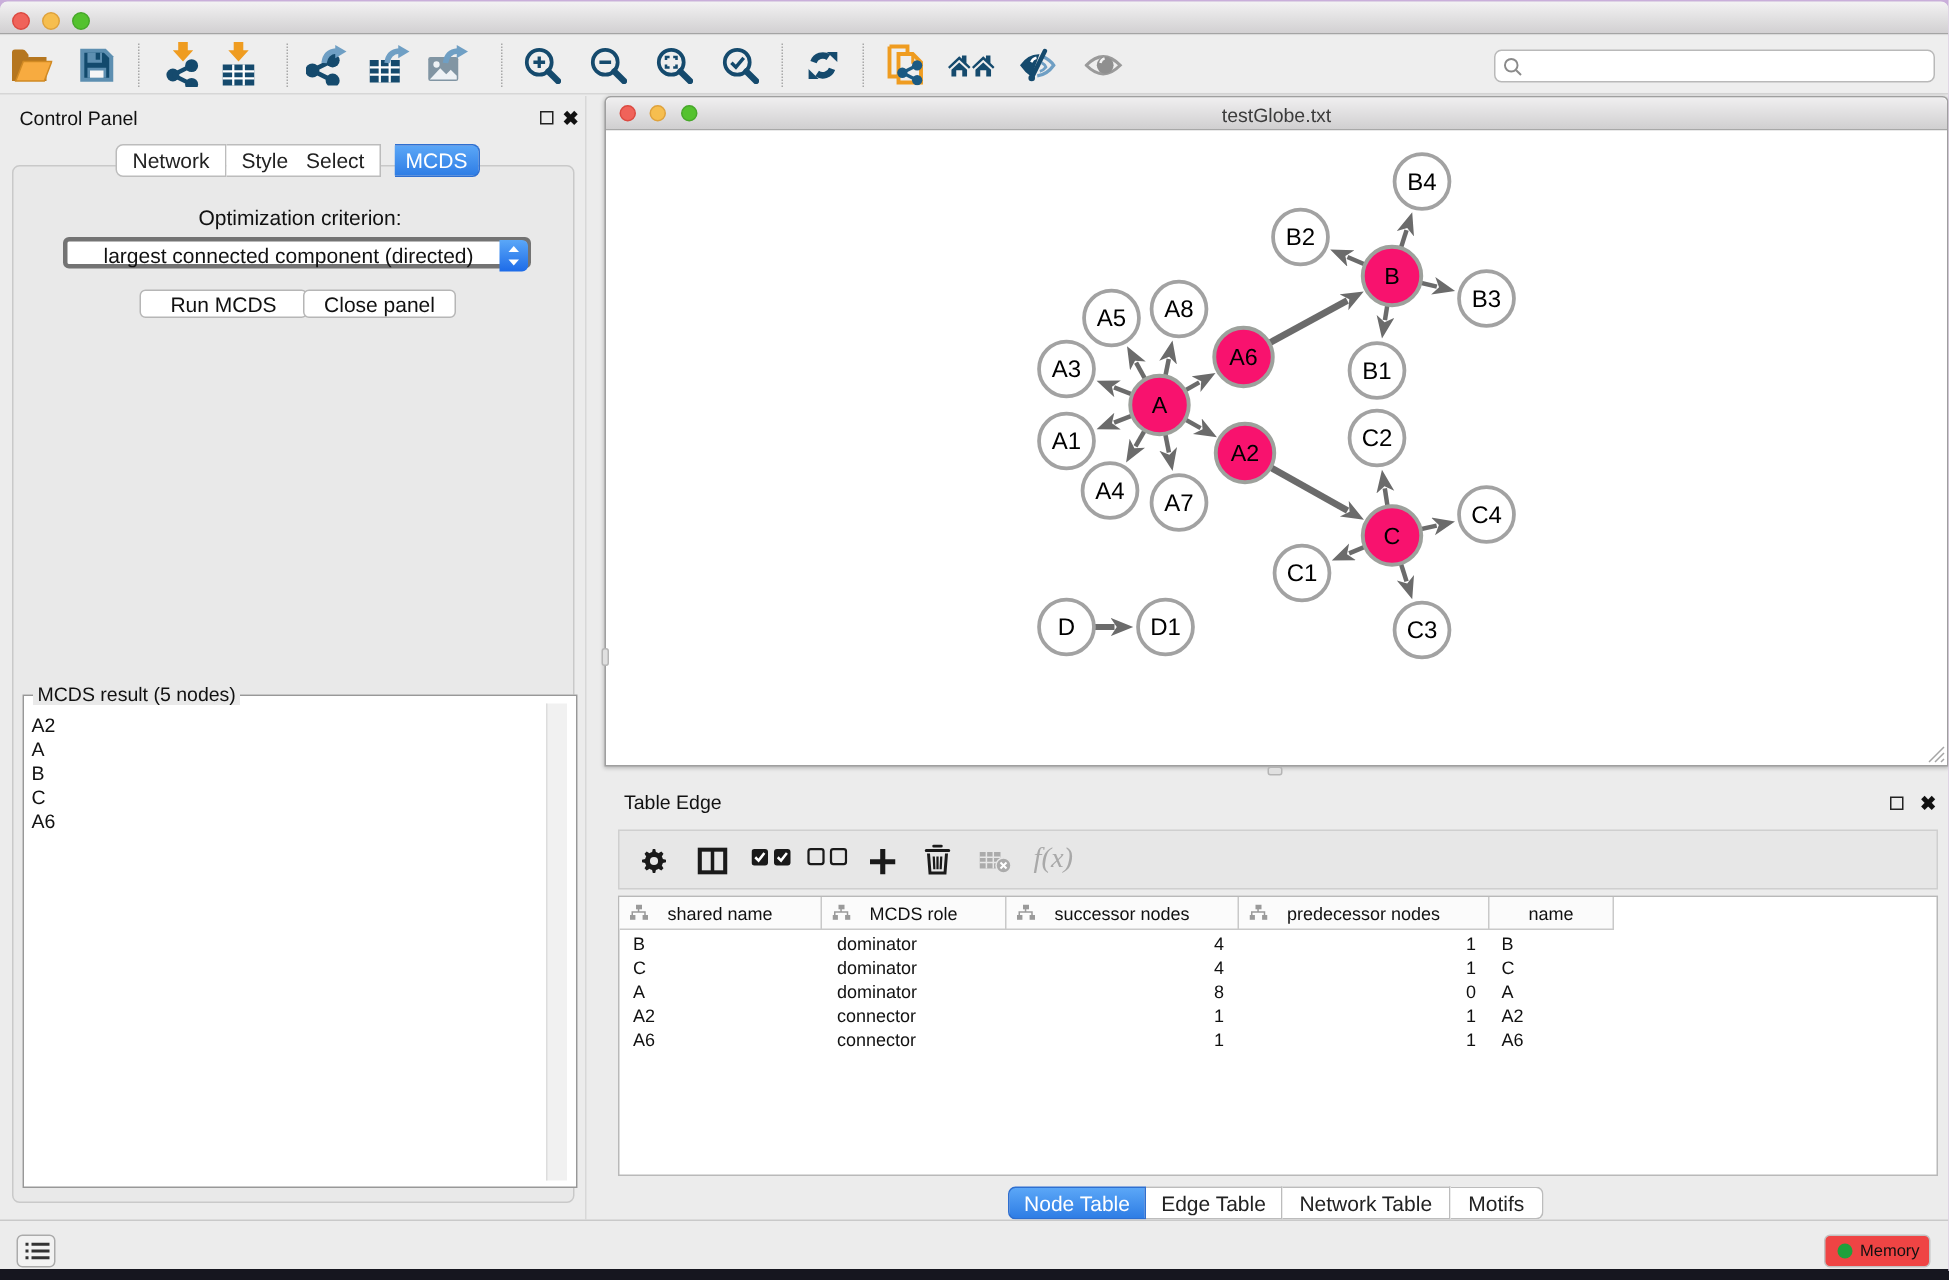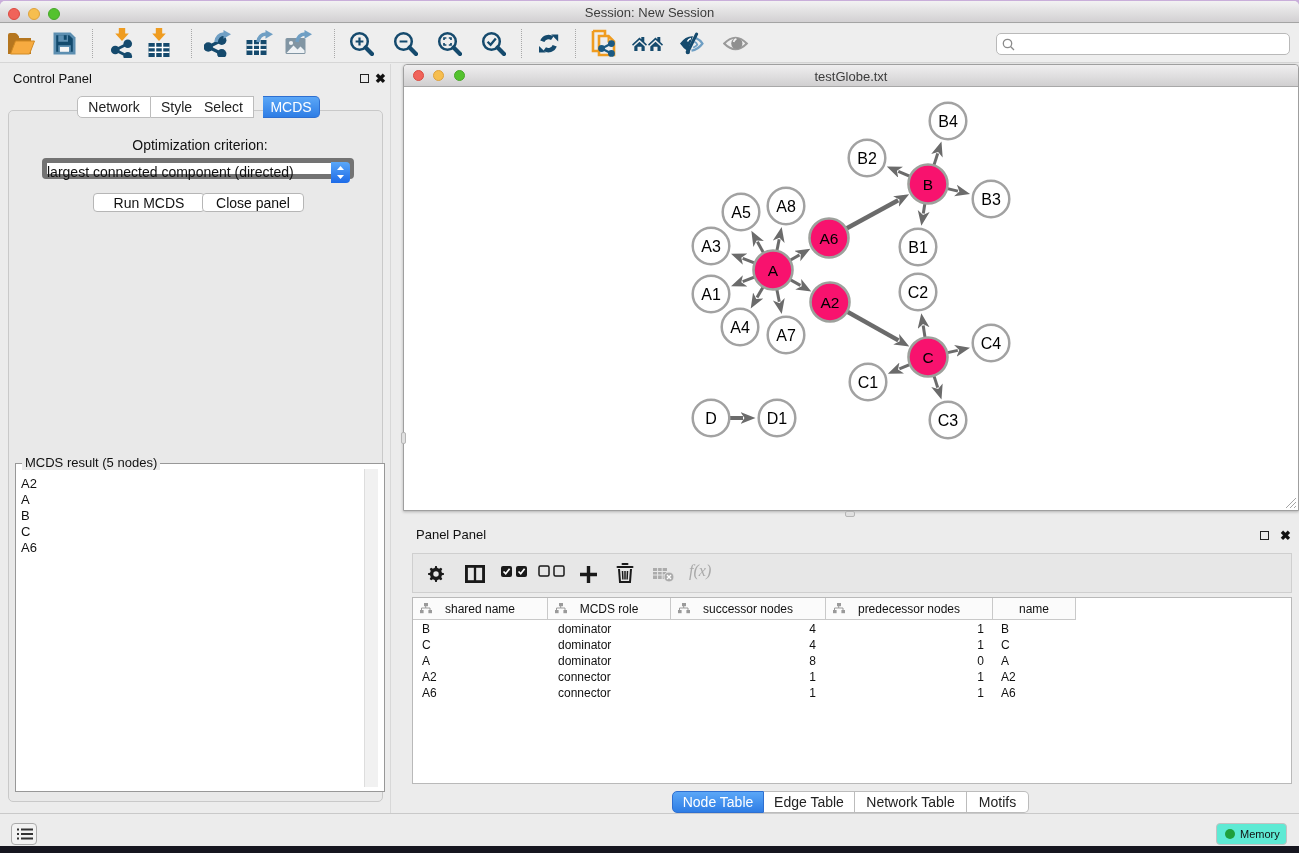--- a/index.html
+++ b/index.html
@@ -22,21 +22,21 @@
 
 #cpanel{position:absolute;left:0;top:63px;width:391px;height:749px;}
 #cpanel .ptitle{position:absolute;left:13px;top:7px;font-size:13px;color:#111;}
 .wicon{position:absolute;top:10px;width:9px;height:9px;border:1.5px solid #222;}
 .xicon{position:absolute;top:7px;font-size:13px;font-weight:bold;color:#111;}
 #cptabs{position:absolute;left:77px;top:32px;height:22px;}
 .seg{position:absolute;top:0;height:22px;background:#fff;border:1px solid #bcbcbc;font-size:14px;color:#222;text-align:center;line-height:21px;}
 .seg.sel{background:linear-gradient(#5ba7f7,#2e7de5);color:#fff;border-color:#2e6fd0;}
 #cpbody{position:absolute;left:8px;top:46px;width:375px;height:692px;background:#e9e9e9;border:1px solid #c9c9c9;border-radius:5px;}
 #optlab{position:absolute;left:10px;top:73px;width:380px;text-align:center;font-size:14px;color:#111;}
-#combo{position:absolute;left:42px;top:94px;width:312px;height:21px;background:#fff;border:5px solid #737373;border-radius:4px;font-size:14px;color:#111;line-height:19px;padding-left:0;}
+#combo{position:absolute;left:42px;top:94px;width:312px;height:21px;background:#fff;border:3px solid #737373;border-radius:4px;font-size:14px;color:#111;line-height:19px;padding-left:24px;}
 #combo .spin{position:absolute;right:-1px;top:-1px;width:19px;height:21px;background:linear-gradient(#5aa7f8,#1d6be8);border-radius:0 4px 4px 0;}
 .btn{position:absolute;height:19px;background:#fff;border:1px solid #b6b6b6;border-radius:4px;font-size:14px;color:#111;text-align:center;line-height:18px;}
 
 #fieldset{position:absolute;left:15px;top:399px;width:370px;height:329px;border:1px solid #989898;background:#fff;}
 #fieldset .legend{position:absolute;left:6px;top:-9px;background:#e9e9e9;padding:0 3px;font-size:13px;color:#111;}
 #fieldset .items{position:absolute;left:5px;top:12px;font-size:13px;color:#111;line-height:16px;}
 #fieldset .sb{position:absolute;right:6px;top:5px;width:14px;height:318px;background:#f1f1f1;border-left:1px solid #ddd;}
 
 #netwin{position:absolute;left:403px;top:63px;width:896px;height:447px;background:#fff;border:1px solid #9f9f9f;border-radius:4px 4px 0 0;box-shadow:0 1px 3px rgba(0,0,0,0.25);}
 #nettitle{position:absolute;left:0;top:0;width:100%;height:22px;background:linear-gradient(#f0eff0,#dad9da 70%,#d0cfd0);border-bottom:1px solid #a8a8a8;border-radius:4px 4px 0 0;}
@@ -55,30 +55,29 @@
 #ttoolbar{position:absolute;left:21px;top:33px;width:880px;height:40px;background:#e7e7e7;border:1px solid #cfcfcf;}
 #ttable{position:absolute;left:21px;top:77px;width:880px;height:187px;background:#fff;border:1px solid #b9b9b9;}
 #thead{position:absolute;left:0;top:0;height:22px;background:#fbfbfb;border-bottom:1px solid #c9c9c9;}
 .th{position:absolute;top:0;height:22px;border-right:1px solid #c9c9c9;font-size:12px;color:#111;text-align:center;line-height:22px;}
 .trow{position:absolute;font-size:12px;color:#111;height:16px;line-height:16px;}
 
 #btabs{position:absolute;left:672px;top:790px;height:22px;}
 
 #statusbar{position:absolute;left:0;top:812px;width:1299px;height:34px;background:#ececec;border-top:1px solid #c9c9c9;}
 #hambtn{position:absolute;left:11px;top:9px;width:26px;height:22px;background:#f2f2f2;border:1px solid #ababab;border-radius:4px;}
-#membtn{position:absolute;left:1216px;top:9px;width:71px;height:22px;background:#5eead4;border:1px solid #c2c2c2;border-radius:4px;font-size:11px;color:#111;}
+#membtn{position:absolute;left:1216px;top:9px;width:71px;height:22px;background:#ef4444;border:1px solid #c2c2c2;border-radius:4px;font-size:11px;color:#111;}
 </style>
 </head>
 <body>
 <div id="win">
   <div id="titlebar">
     <div class="tl r"></div>
       <div class="tl y"></div>
       <div class="tl g"></div>
-    <div class="tt">Session: New Session</div>
   </div>
   <div id="toolbar">
       <div class="tsep" style="left:92px;"></div>
       <div class="tsep" style="left:191px;"></div>
       <div class="tsep" style="left:334px;"></div>
       <div class="tsep" style="left:521px;"></div>
       <div class="tsep" style="left:575px;"></div>
       <svg class="ticon" style="left:7px;top:6px;" width="28" height="26" viewBox="0 0 28 26">
         <path d="M1 24 L1 5 Q1 3 3 3 L8 3 Q9.5 3 10.5 4.5 L12 6.5 L12 24 Z" fill="#b5761f"></path>
         <path d="M12 8 L24 8 L24 24 L1 24 Z" fill="#b5761f"></path>
@@ -302,21 +301,21 @@
 <circle cx="373" cy="331" r="18.3" fill="#fff" stroke="#a2a2a2" stroke-width="2.5"></circle>
         <text x="373" y="336.5" class="wl">D1</text>
 </svg>
     <svg width="14" height="14" viewBox="0 0 14 14" style="position:absolute;right:1px;bottom:1px;">
         <path d="M13 3 L3 13 M13 7 L7 13 M13 11 L11 13" stroke="#a5a5a5" stroke-width="1"></path>
       </svg>
   </div>
   <div style="position:absolute;left:401px;top:431px;width:5px;height:12px;background:#e0e0e0;border:1px solid #b5b5b5;border-radius:2px;"></div>
     <div style="position:absolute;left:845px;top:510px;width:10px;height:6px;background:#e0e0e0;border:1px solid #b5b5b5;border-radius:2px;"></div>
   <div id="tpanel">
-    <div class="ptitle">Panel Panel</div>
+    <div class="ptitle">Table Edge</div>
     <div class="wicon" style="left:869px;top:11px;"></div>
     <div class="xicon" style="left:889px;top:8px;">✖</div>
     <div id="ttoolbar">
         <svg style="position:absolute;left:15px;top:12px;" width="16" height="16" viewBox="0 0 20 20">
           <path d="M9 0 L11 0 L11.6 2.6 A7 7 0 0 1 13.8 3.5 L16.1 2.1 L17.9 3.9 L16.5 6.2 A7 7 0 0 1 17.4 8.4 L20 9 L20 11 L17.4 11.6 A7 7 0 0 1 16.5 13.8 L17.9 16.1 L16.1 17.9 L13.8 16.5 A7 7 0 0 1 11.6 17.4 L11 20 L9 20 L8.4 17.4 A7 7 0 0 1 6.2 16.5 L3.9 17.9 L2.1 16.1 L3.5 13.8 A7 7 0 0 1 2.6 11.6 L0 11 L0 9 L2.6 8.4 A7 7 0 0 1 3.5 6.2 L2.1 3.9 L3.9 2.1 L6.2 3.5 A7 7 0 0 1 8.4 2.6 Z" fill="#1a1a1a"></path>
           <circle cx="10" cy="10" r="3.4" fill="#e7e7e7"></circle>
         </svg>
         <svg style="position:absolute;left:52px;top:11px;" width="20" height="18" viewBox="0 0 22 20">
           <rect x="1.5" y="1.5" width="19" height="17" fill="none" stroke="#1a1a1a" stroke-width="3.2"></rect>
           <path d="M11 1.5 V18.5" stroke="#1a1a1a" stroke-width="2.6"></path>
@@ -340,21 +339,21 @@
           <path d="M6.5 8 L6.9 16.5 M9 8 L9 16.5 M11.5 8 L11.1 16.5" stroke="#1a1a1a" stroke-width="1.5"></path>
         </svg>
         <svg style="position:absolute;left:240px;top:10px;" width="22" height="20" viewBox="0 0 22 20">
           <rect x="0" y="4" width="14" height="11" fill="#ababab"></rect>
           <g stroke="#e7e7e7" stroke-width="1">
             <path d="M0 7.5 H14 M0 11 H14 M4.6 4 V15 M9.2 4 V15"></path>
           </g>
           <circle cx="16" cy="13" r="5" fill="#ababab" stroke="#e7e7e7" stroke-width="1"></circle>
           <path d="M14 11 L18 15 M18 11 L14 15" stroke="#fff" stroke-width="1.4"></path>
         </svg>
-        <div style="position:absolute;left:276px;top:8px;font-family:'Liberation Serif',serif;font-style:italic;font-size:16px;color:#a9a9a9;">f(x)</div>
+        <div style="position:absolute;left:276px;top:8px;font-family:'Liberation Serif',serif;font-style:italic;font-size:19px;color:#a9a9a9;">f(x)</div>
       </div>
     <div id="ttable">
         <div id="thead" style="width:663px;">
           <div class="th" style="left:0px;width:135px;"><svg width="12" height="11" viewBox="0 0 12 11" style="position:absolute;left:7px;top:5px;">
               <g fill="#9a9a9a">
                 <rect x="4" y="0" width="4" height="3.2"></rect>
                 <rect x="0" y="7" width="3.6" height="3.2"></rect>
                 <rect x="8.4" y="7" width="3.6" height="3.2"></rect>
                 <path d="M5.7 3 L5.7 5 L1.5 5 L1.5 7.5 M5.7 5 L10 5 L10 7.5" stroke="#9a9a9a" fill="none" stroke-width="1"></path>
               </g>

